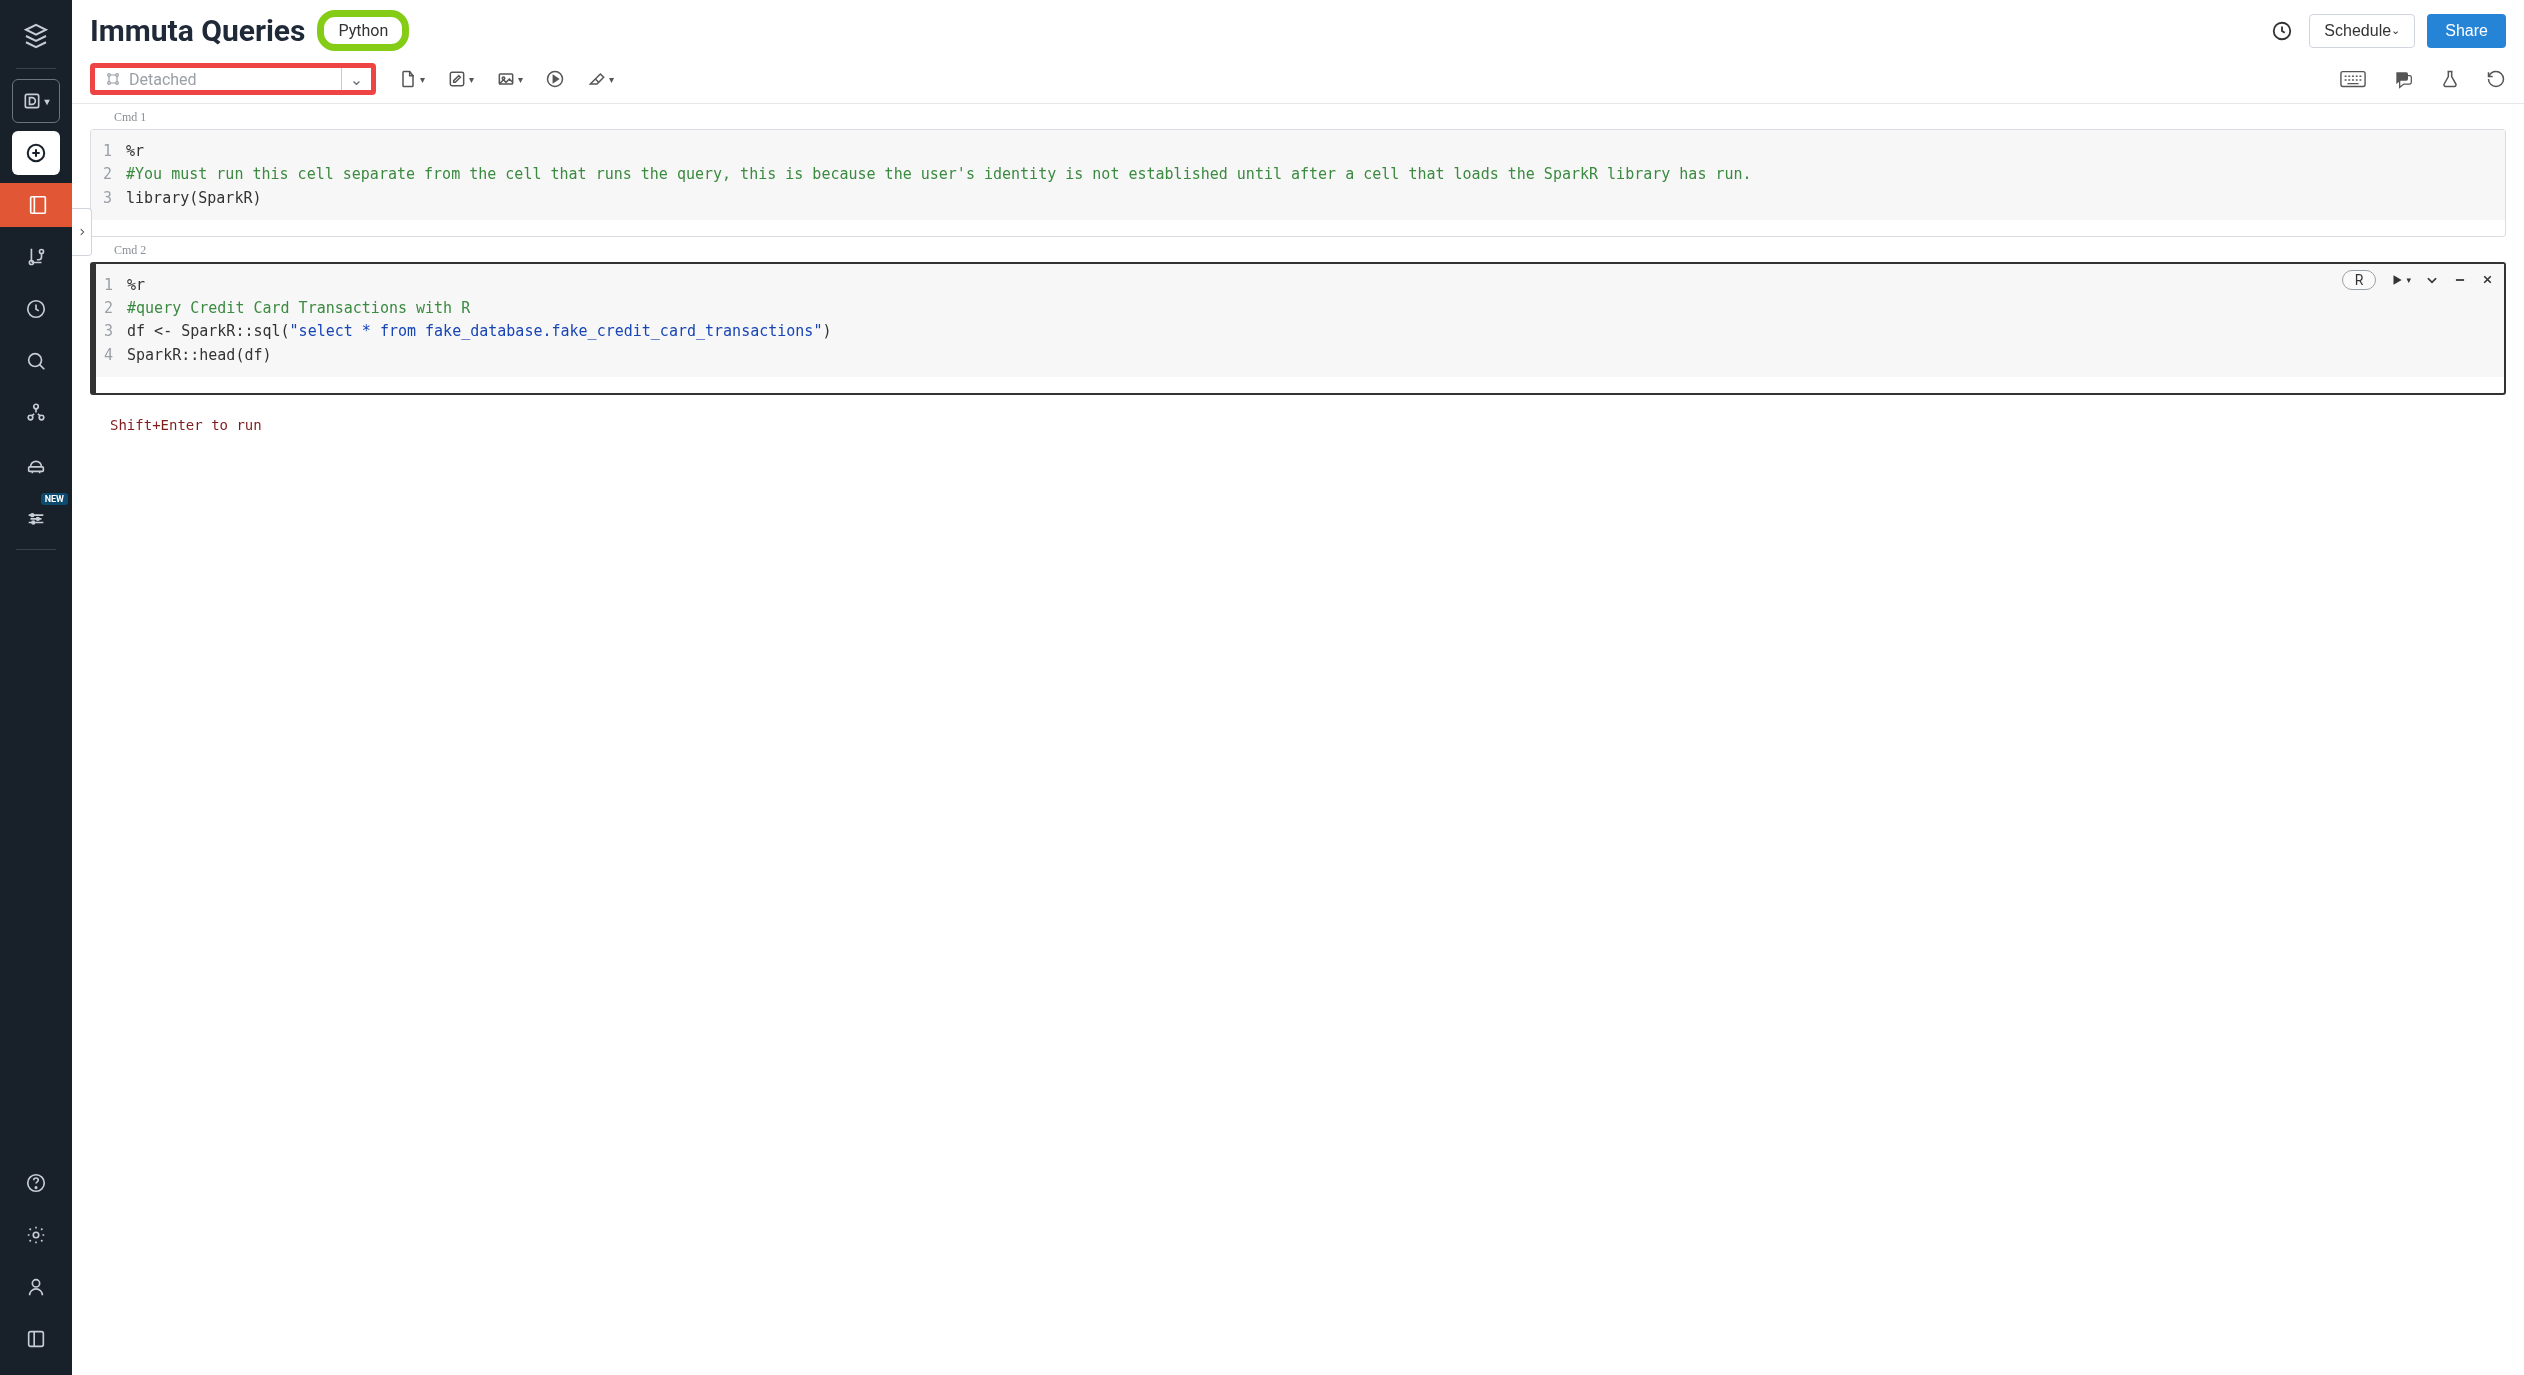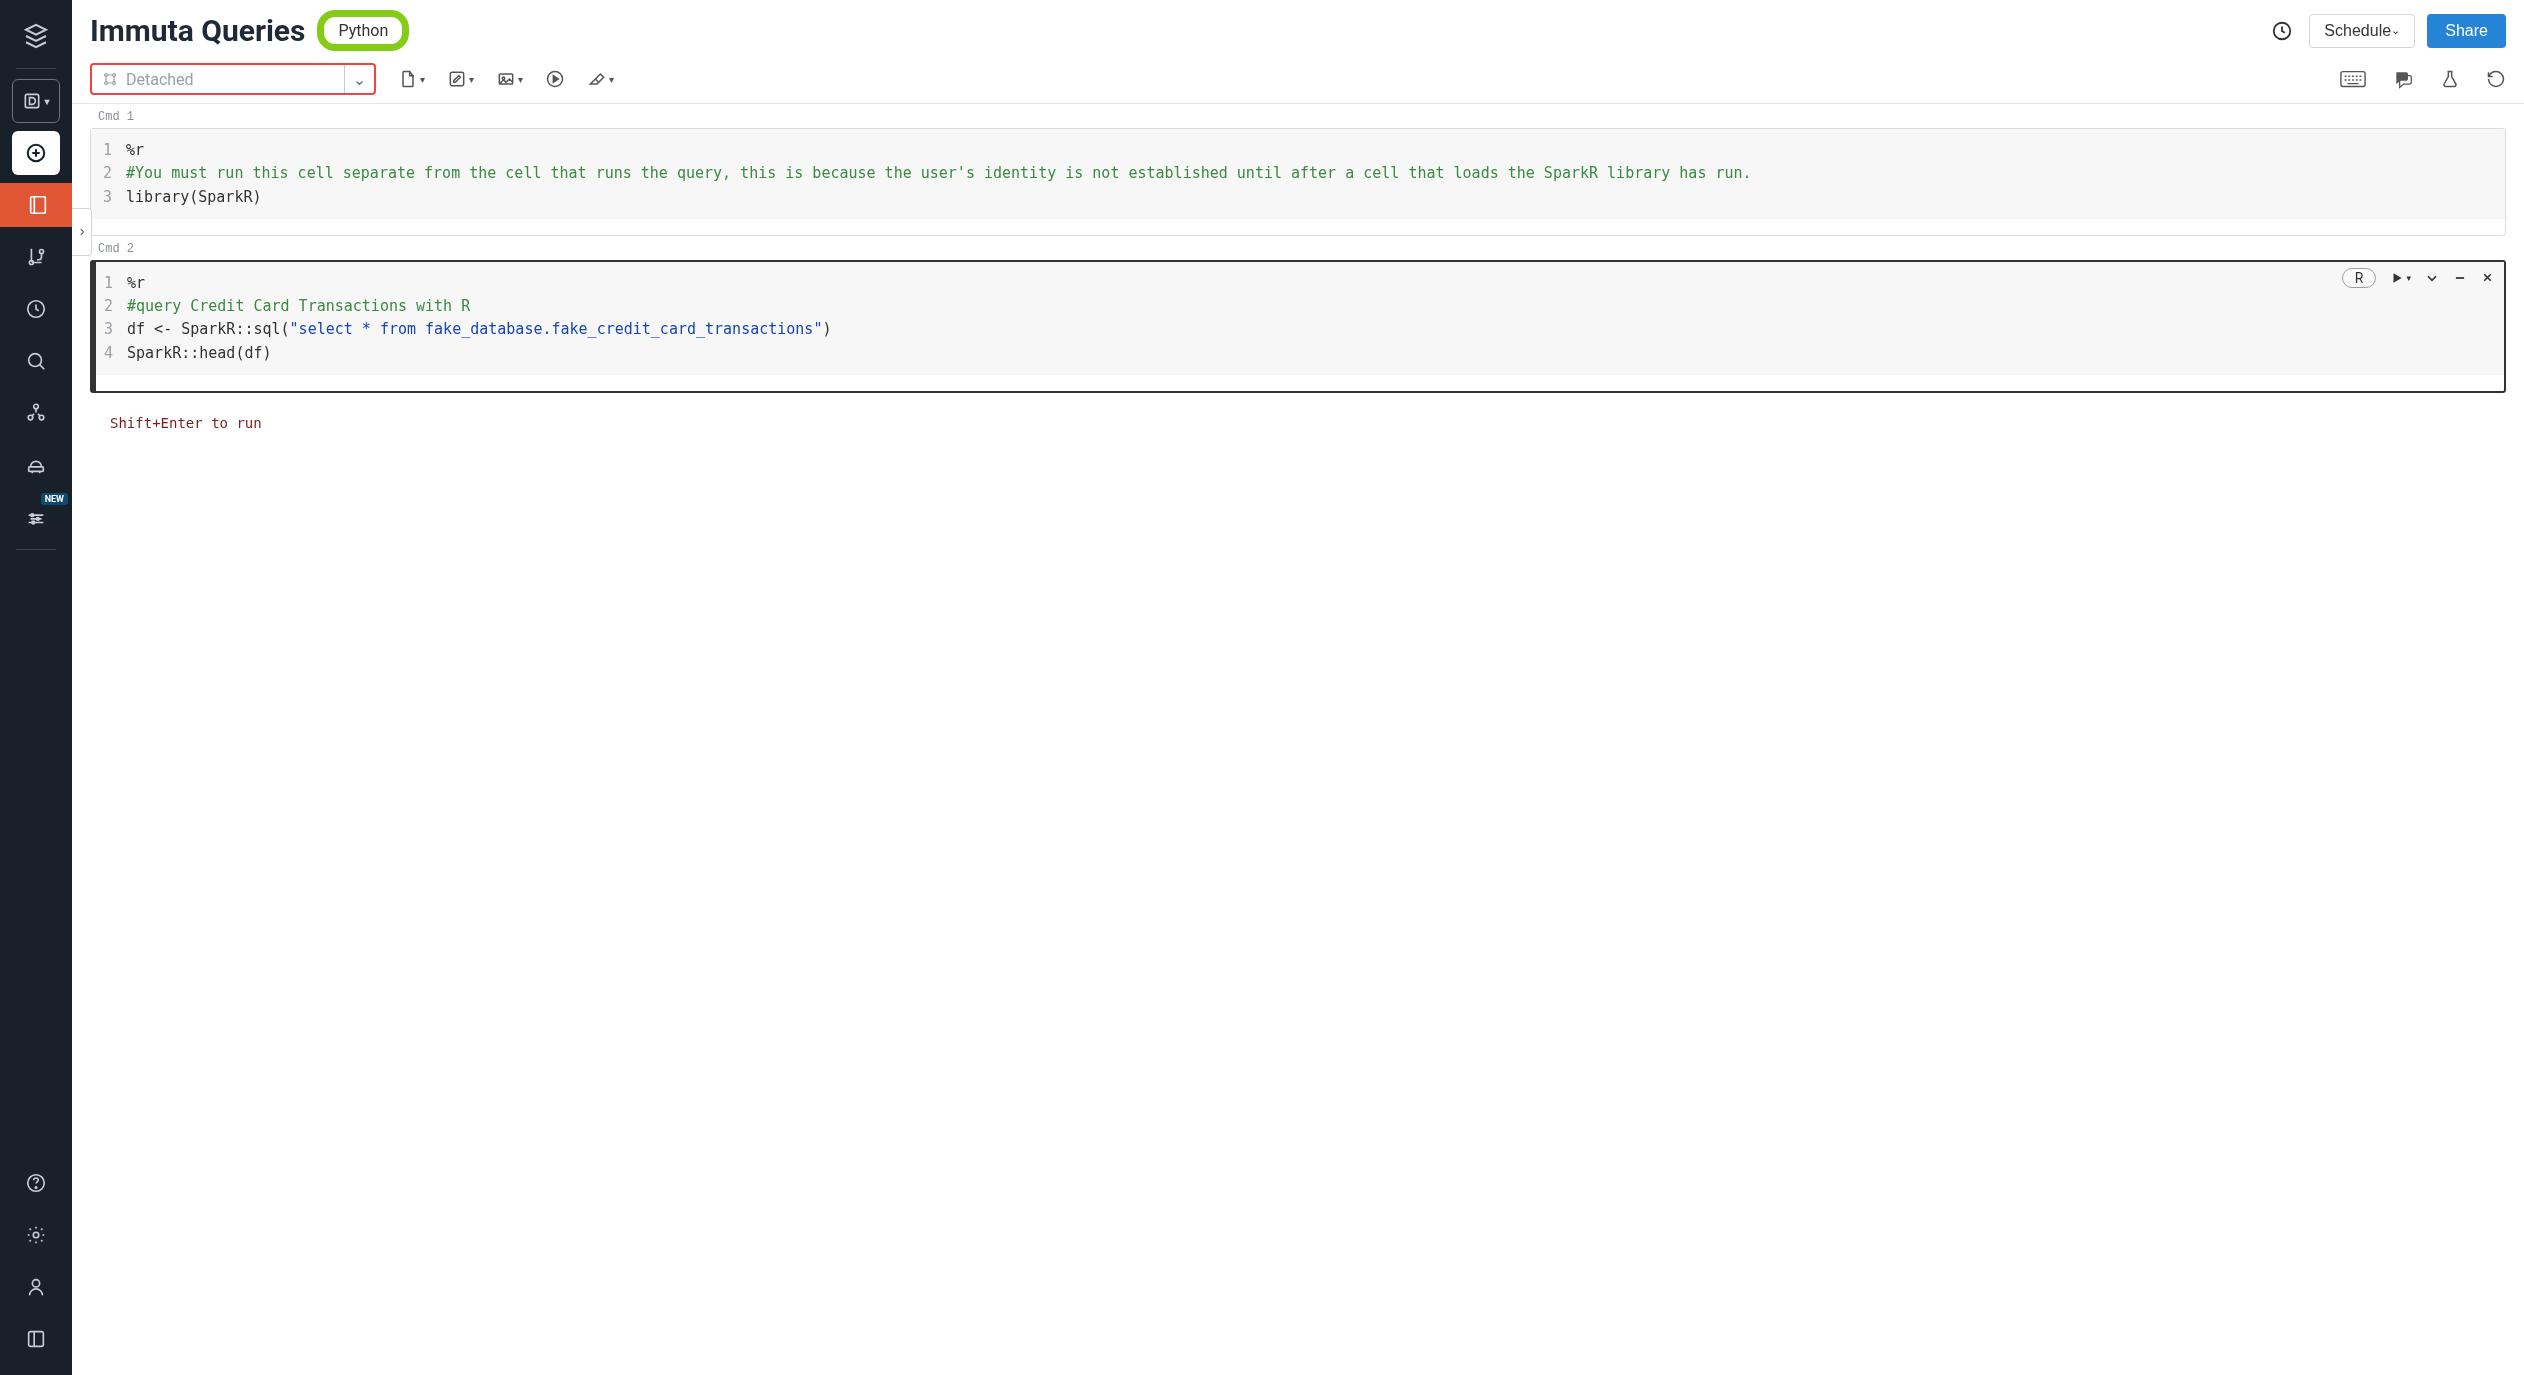--- a/index.html
+++ b/index.html
@@ -23,29 +23,29 @@
 .main { flex: 1; display: flex; flex-direction: column; overflow: hidden; }
 .header { display: flex; align-items: center; padding: 10px 18px 8px 18px; gap: 12px; }
 .title { font-size: 30px; font-weight: 700; color: #1f2937; }
 .lang-pill { border: 7px solid #84cc16; border-radius: 18px; padding: 4px 14px; font-size: 16px; color: #333; }
 .header-right { margin-left: auto; display: flex; align-items: center; gap: 12px; }
 .icon-btn { width: 30px; height: 30px; display:flex; align-items:center; justify-content:center; cursor:pointer; }
 .schedule-btn { border: 1px solid #d0d5dd; border-radius: 4px; padding: 7px 14px; font-size: 16px; color: #333; background:#fff; cursor:pointer; display:flex; align-items:center; }
 .share-btn { background: #2684d7; color: #fff; border-radius: 4px; padding: 8px 18px; font-size: 16px; border:none; cursor:pointer; }
 
 .toolbar { display: flex; align-items: center; padding: 4px 18px 8px 18px; gap: 22px; border-bottom: 1px solid #e5e7eb; }
-.cluster-select { display:flex; align-items:center; border: 2px solid #ef4444; border-radius: 4px; height: 32px; width: 286px; }
+.cluster-select { display:flex; align-items:center; border: 5px solid #ef4444; border-radius: 4px; height: 32px; width: 286px; }
 .cluster-inner { flex:1; display:flex; align-items:center; gap:8px; padding: 0 10px; color: #9aa0a6; font-size: 16px; }
 .cluster-caret { width: 30px; height:100%; border-left: 1px solid #c8ccd1; display:flex; align-items:center; justify-content:center; color:#6b7280; }
 .tool-icon { display:flex; align-items:center; gap:2px; color:#555; cursor:pointer; }
 .tool-icon .caret { font-size:10px; color:#555; }
 .toolbar-right { margin-left:auto; display:flex; align-items:center; gap:26px; }
 
 .notebook { flex:1; overflow-y:auto; padding: 0 18px 18px 18px; position:relative; }
-.cmd-label { font-family: Liberation Mono, monospace; font-size: 12px; color: #8a8f98; margin: 6px 0 4px 8px; }
+.cmd-label { font-family: Liberation Serif, serif; font-size: 12px; color: #8a8f98; margin: 6px 0 4px 24px; }
 .cell { border: 1px solid #d9dce0; border-radius: 3px; background: #fff; margin-bottom: 4px; }
 .cell.focused { border: 2px solid #333; position:relative; }
 .cell.focused::before { content:""; position:absolute; left:0; top:0; bottom:0; width:4px; background:#333; }
 .code-area { background: #f7f7f8; padding: 10px 12px; font-family: Menlo, Monaco, Consolas, monospace; font-size: 15px; line-height: 1.55; display:flex; }
 .gutter { text-align: right; color: #9aa0a6; padding-right: 14px; user-select:none; min-width:22px; }
 .code-lines { flex:1; white-space: pre-wrap; word-wrap: break-word; }
 .code-lines .mag { color: #333; }
 .code-lines .cmt { color: #3a8a3f; }
 .code-lines .fn { color: #333; }
 .code-lines .str { color: #1745b5; }

